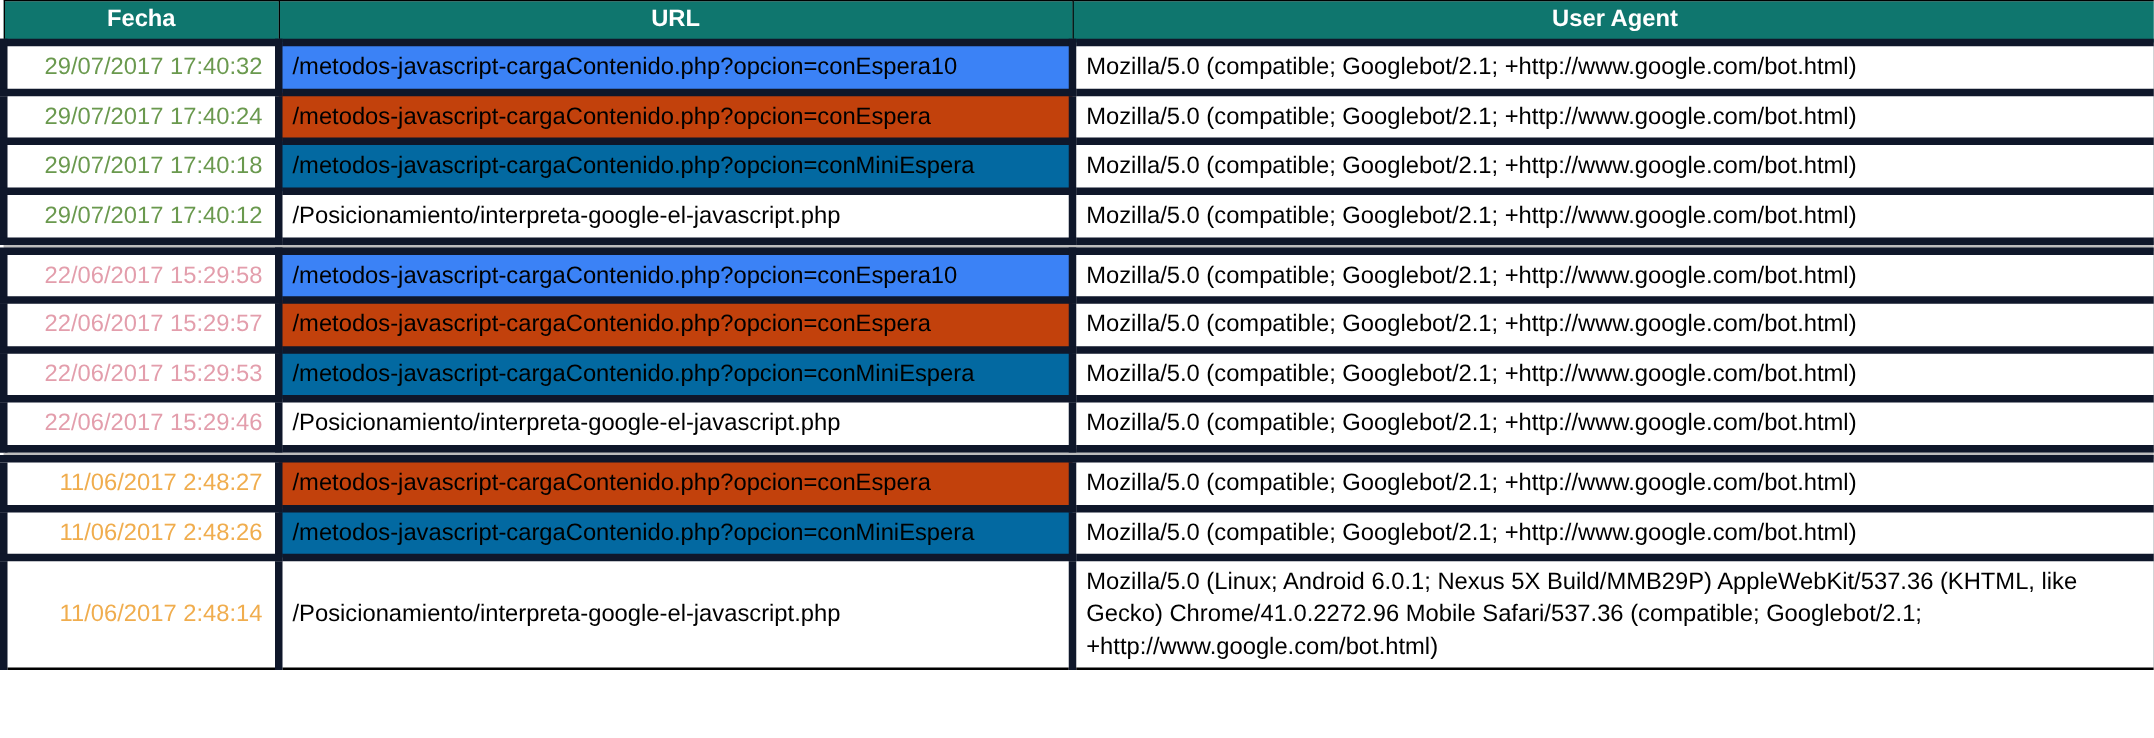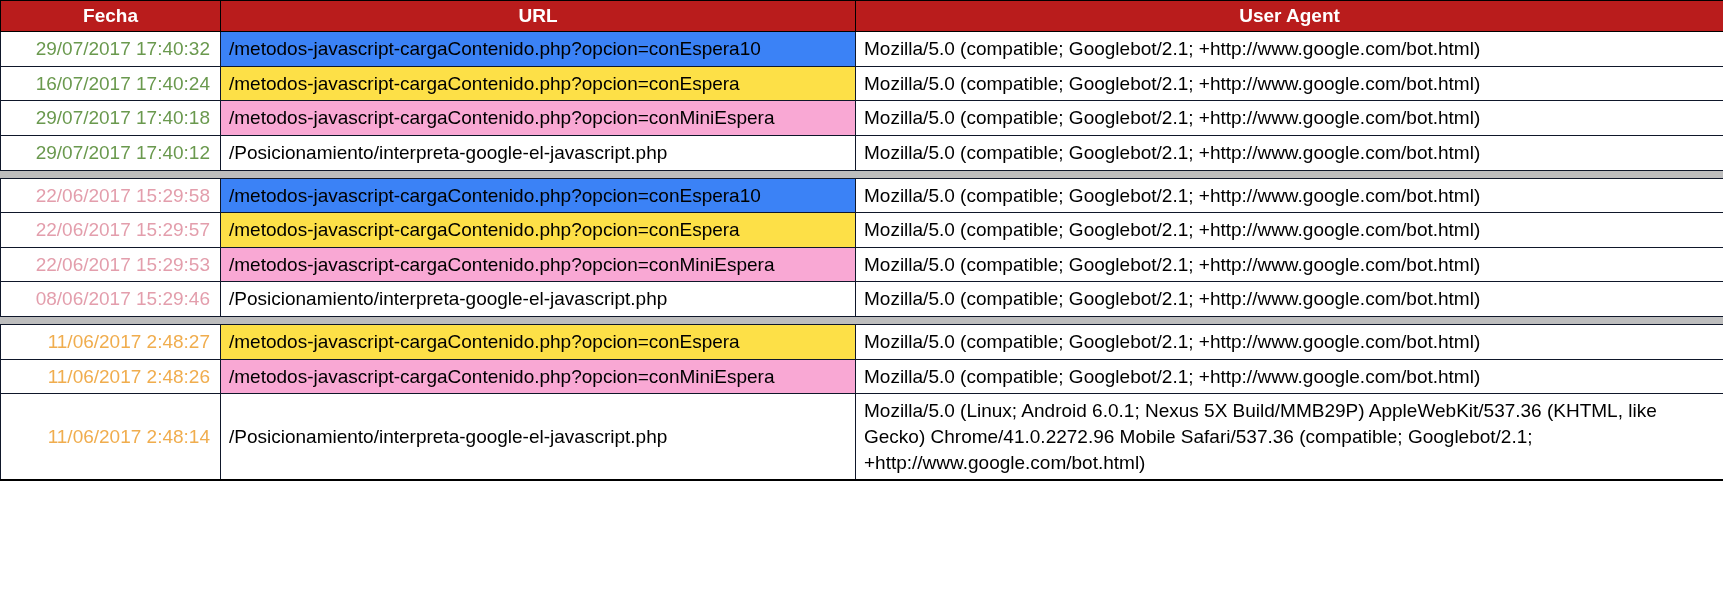--- a/index.html
+++ b/index.html
@@ -9,50 +9,50 @@
     font-family: Arial, Helvetica, sans-serif;
     font-size: 19px;
     background: #fff;
   }
   table {
     width: 1723px;
     border-collapse: collapse;
     table-layout: fixed;
   }
   thead th {
-    background: #b91c1c;
+    background: #0f766e;
     color: #fff;
     font-weight: bold;
     text-align: center;
     padding: 4px 6px;
     border: 1px solid #000;
   }
   tbody td {
-    border: 1px solid #0f172a;
+    border: 6px solid #0f172a;
     padding: 4px 8px;
     vertical-align: middle;
     line-height: 1.35;
   }
   .col-fecha { width: 220px; }
   .col-url   { width: 635px; }
   .col-ua    { width: 868px; }
 
   td.fecha { text-align: right; padding-right: 10px; }
   td.url   { text-align: left; }
   td.ua    { text-align: left; }
 
   
   .date-green  { color: #6a994e; }
   .date-pink   { color: #e39eac; }
   .date-orange { color: #f0ad4e; }
 
   
   .bg-yellow { background: #3b82f6; }
-  .bg-red    { background: #fde047; }
-  .bg-green  { background: #f9a8d4; }
+  .bg-red    { background: #c2410c; }
+  .bg-green  { background: #0369a1; }
 
   
   .url-green { color: #2a8a57; }
 
   
   tr.sep td {
     background: #bdbdbd;
     height: 8px;
     padding: 0;
     border-left: 1px solid #bdbdbd;
@@ -78,21 +78,21 @@
       <th>User Agent</th>
     </tr>
   </thead>
   <tbody id="tbody">
       <tr>
         <td class="fecha date-green">29/07/2017 17:40:32</td>
         <td class="url bg-yellow">/metodos-javascript-cargaContenido.php?opcion=conEspera10</td>
         <td class="ua">Mozilla/5.0 (compatible; Googlebot/2.1; +http://www.google.com/bot.html)</td>
       </tr>
       <tr>
-        <td class="fecha date-green">16/07/2017 17:40:24</td>
+        <td class="fecha date-green">29/07/2017 17:40:24</td>
         <td class="url bg-red">/metodos-javascript-cargaContenido.php?opcion=conEspera</td>
         <td class="ua">Mozilla/5.0 (compatible; Googlebot/2.1; +http://www.google.com/bot.html)</td>
       </tr>
       <tr>
         <td class="fecha date-green">29/07/2017 17:40:18</td>
         <td class="url bg-green">/metodos-javascript-cargaContenido.php?opcion=conMiniEspera</td>
         <td class="ua">Mozilla/5.0 (compatible; Googlebot/2.1; +http://www.google.com/bot.html)</td>
       </tr>
       <tr>
         <td class="fecha date-green">29/07/2017 17:40:12</td>
@@ -111,21 +111,21 @@
         <td class="fecha date-pink">22/06/2017 15:29:57</td>
         <td class="url bg-red">/metodos-javascript-cargaContenido.php?opcion=conEspera</td>
         <td class="ua">Mozilla/5.0 (compatible; Googlebot/2.1; +http://www.google.com/bot.html)</td>
       </tr>
       <tr>
         <td class="fecha date-pink">22/06/2017 15:29:53</td>
         <td class="url bg-green">/metodos-javascript-cargaContenido.php?opcion=conMiniEspera</td>
         <td class="ua">Mozilla/5.0 (compatible; Googlebot/2.1; +http://www.google.com/bot.html)</td>
       </tr>
       <tr>
-        <td class="fecha date-pink">08/06/2017 15:29:46</td>
+        <td class="fecha date-pink">22/06/2017 15:29:46</td>
         <td class="url">/Posicionamiento/interpreta-google-el-javascript.php</td>
         <td class="ua">Mozilla/5.0 (compatible; Googlebot/2.1; +http://www.google.com/bot.html)</td>
       </tr>
       <tr class="sep">
         <td colspan="3"></td>
       </tr>
       <tr>
         <td class="fecha date-orange">11/06/2017 2:48:27</td>
         <td class="url bg-red">/metodos-javascript-cargaContenido.php?opcion=conEspera</td>
         <td class="ua">Mozilla/5.0 (compatible; Googlebot/2.1; +http://www.google.com/bot.html)</td>

